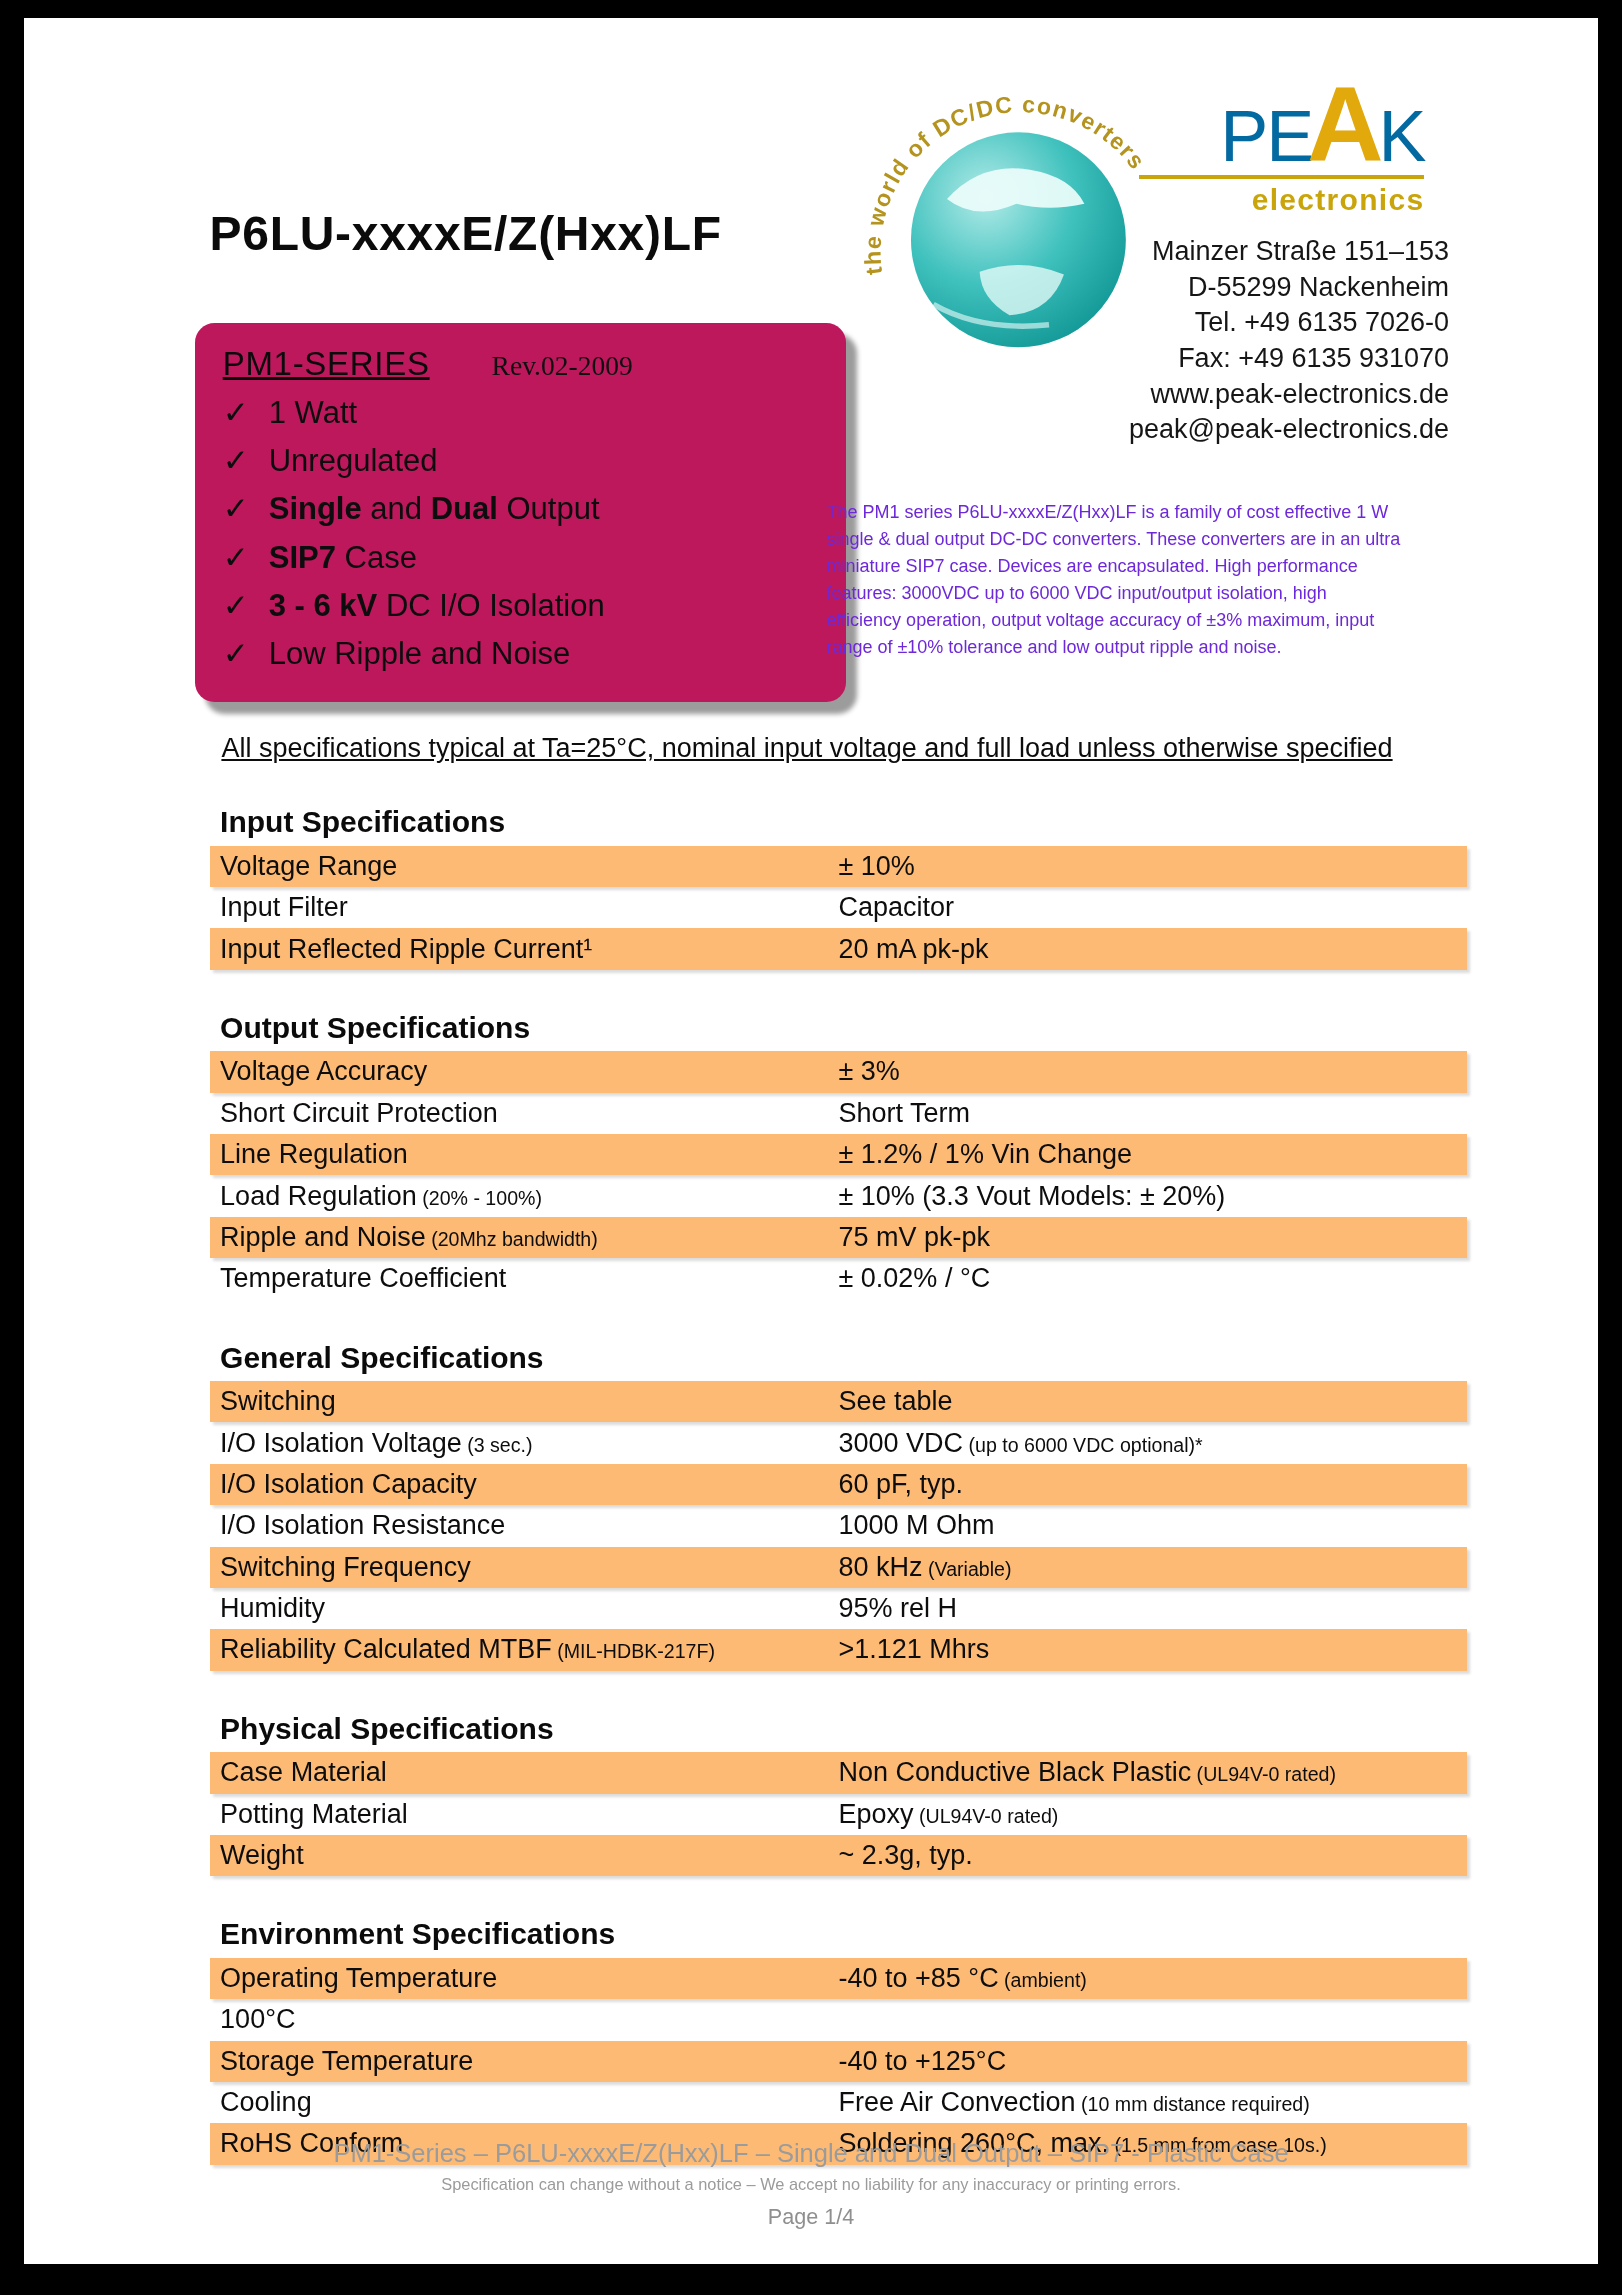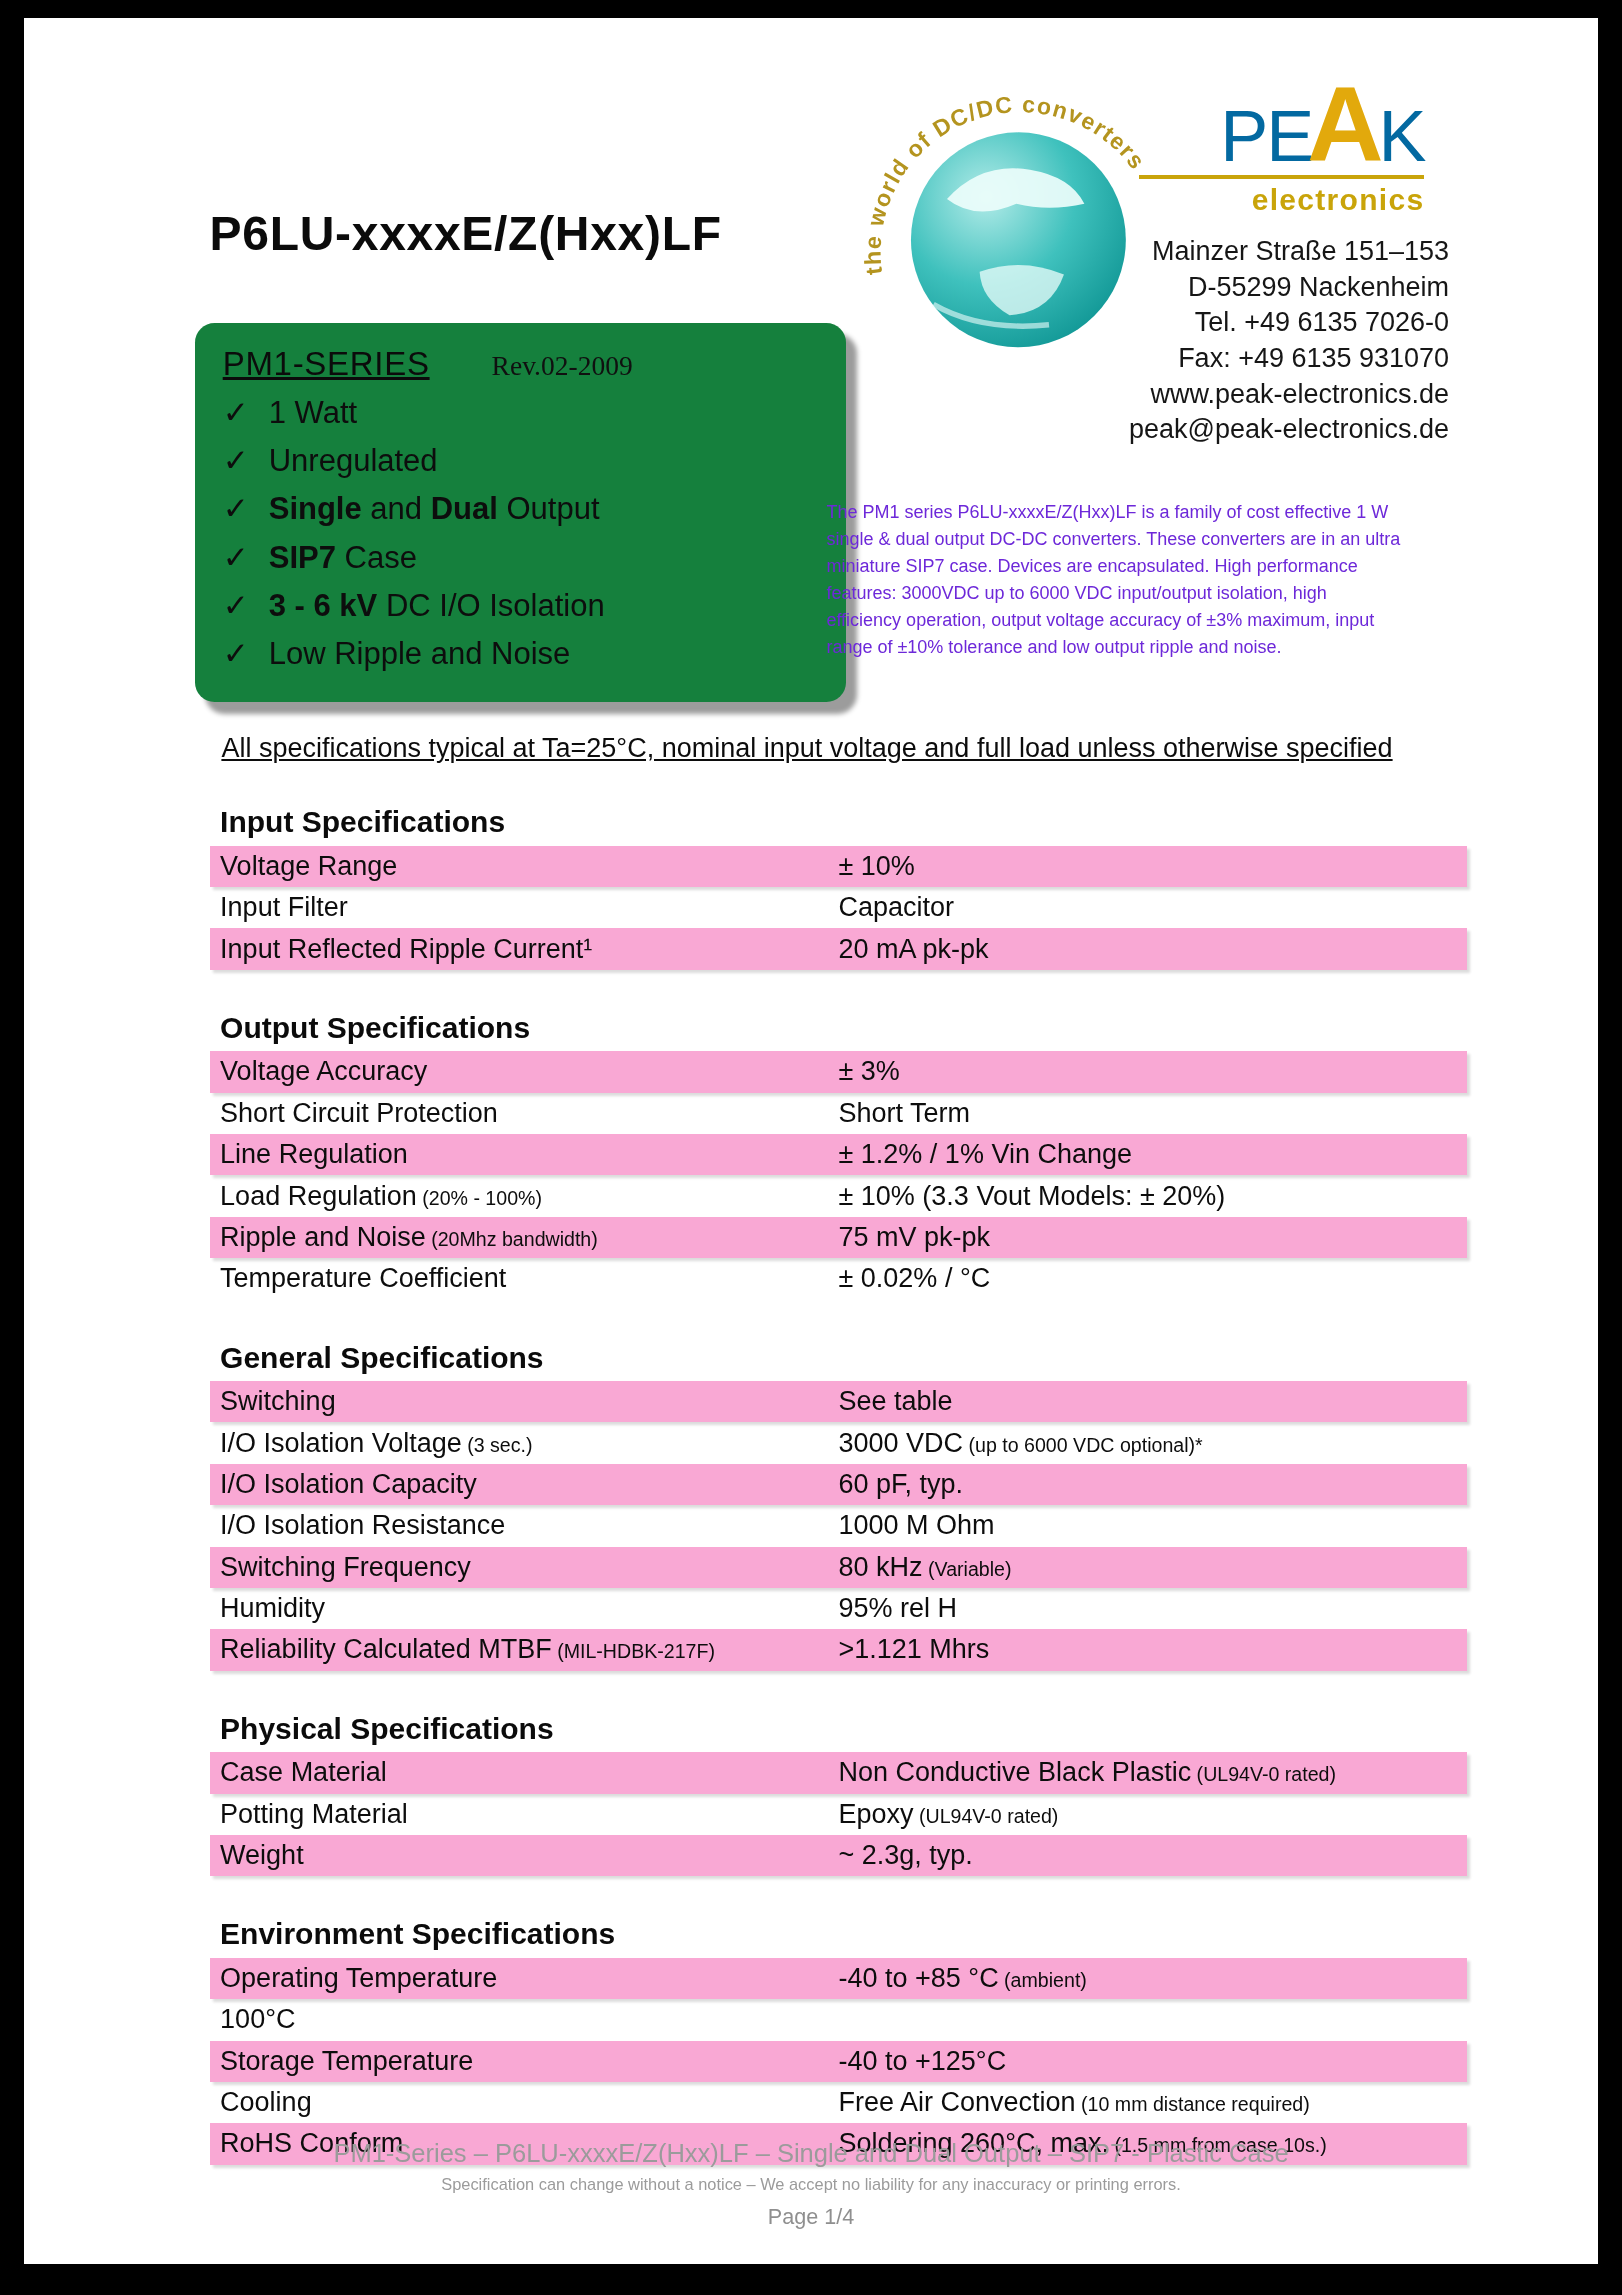--- a/index.html
+++ b/index.html
@@ -8,21 +8,21 @@
   .content{padding:39px 131px 0 186px;}
 
   
   .top{display:flex;}
   .left-col{flex:1;min-width:0;}
   .right-col{position:relative;width:641px;flex:none;}
 
   .doc-title{margin-top:149px;font-size:48px;font-weight:bold;letter-spacing:0.7px;color:#0b0b0b;}
 
   
-  .feature-box{margin-top:62px;margin-left:-14.4px;width:592px;background:#15803d;border-radius:19.6px;
+  .feature-box{margin-top:62px;margin-left:-14.4px;width:592px;background:#be185d;border-radius:19.6px;
                padding:22px 31px 29px 27.5px;box-shadow:10.5px 11.8px 5.2px #9c9c9c;}
   .feature-head{display:flex;align-items:baseline;gap:62px;}
   .series{font-size:33px;text-decoration:underline;letter-spacing:0.7px;color:#0b0b0b;}
   .rev{font-family:"Liberation Serif",serif;font-size:27.5px;color:#101010;}
   .feat{display:flex;gap:17px;font-size:31px;margin-top:10.5px;color:#0d0d0d;line-height:1.22;}
   .feat .check{width:29px;flex:none;}
   .feat .b{font-weight:bold;}
 
   
   .globe{position:absolute;left:18.3px;top:-11.8px;width:340px;height:340px;z-index:0;}
@@ -36,21 +36,21 @@
 
   .desc{margin-top:51px;width:579px;font-size:18px;line-height:1.5;color:#6d28d9;}
 
   
   .spec-note{margin:31px 0 0 11.8px;font-size:27px;text-decoration:underline;color:#0c0c0c;}
 
   
   .sections{margin-top:3.9px;}
   .sec-heading{font-size:30px;font-weight:bold;margin:41px 0 6.5px 10.5px;color:#0b0b0b;}
   .spec-row{display:flex;align-items:baseline;padding:5.2px 10.5px;min-height:29px;font-size:27px;color:#0d0d0d;}
-  .spec-row.alt{background:#f9a8d4;box-shadow:3.3px 3.3px 2.6px rgba(0,0,0,0.14);}
+  .spec-row.alt{background:#fdba74;box-shadow:3.3px 3.3px 2.6px rgba(0,0,0,0.14);}
   .cell.label{width:50%;flex:none;padding-right:13px;box-sizing:border-box;}
   .cell.value{flex:1;}
   .small{font-size:19.6px;}
 
   
   .footer{position:absolute;left:0;right:0;bottom:34px;text-align:center;color:#9b9b9b;}
   .f1{font-size:25.5px;}
   .f2{font-size:16.4px;margin-top:6.5px;}
   .f3{font-size:21.6px;margin-top:10.5px;color:#8f8f8f;}
 </style>

